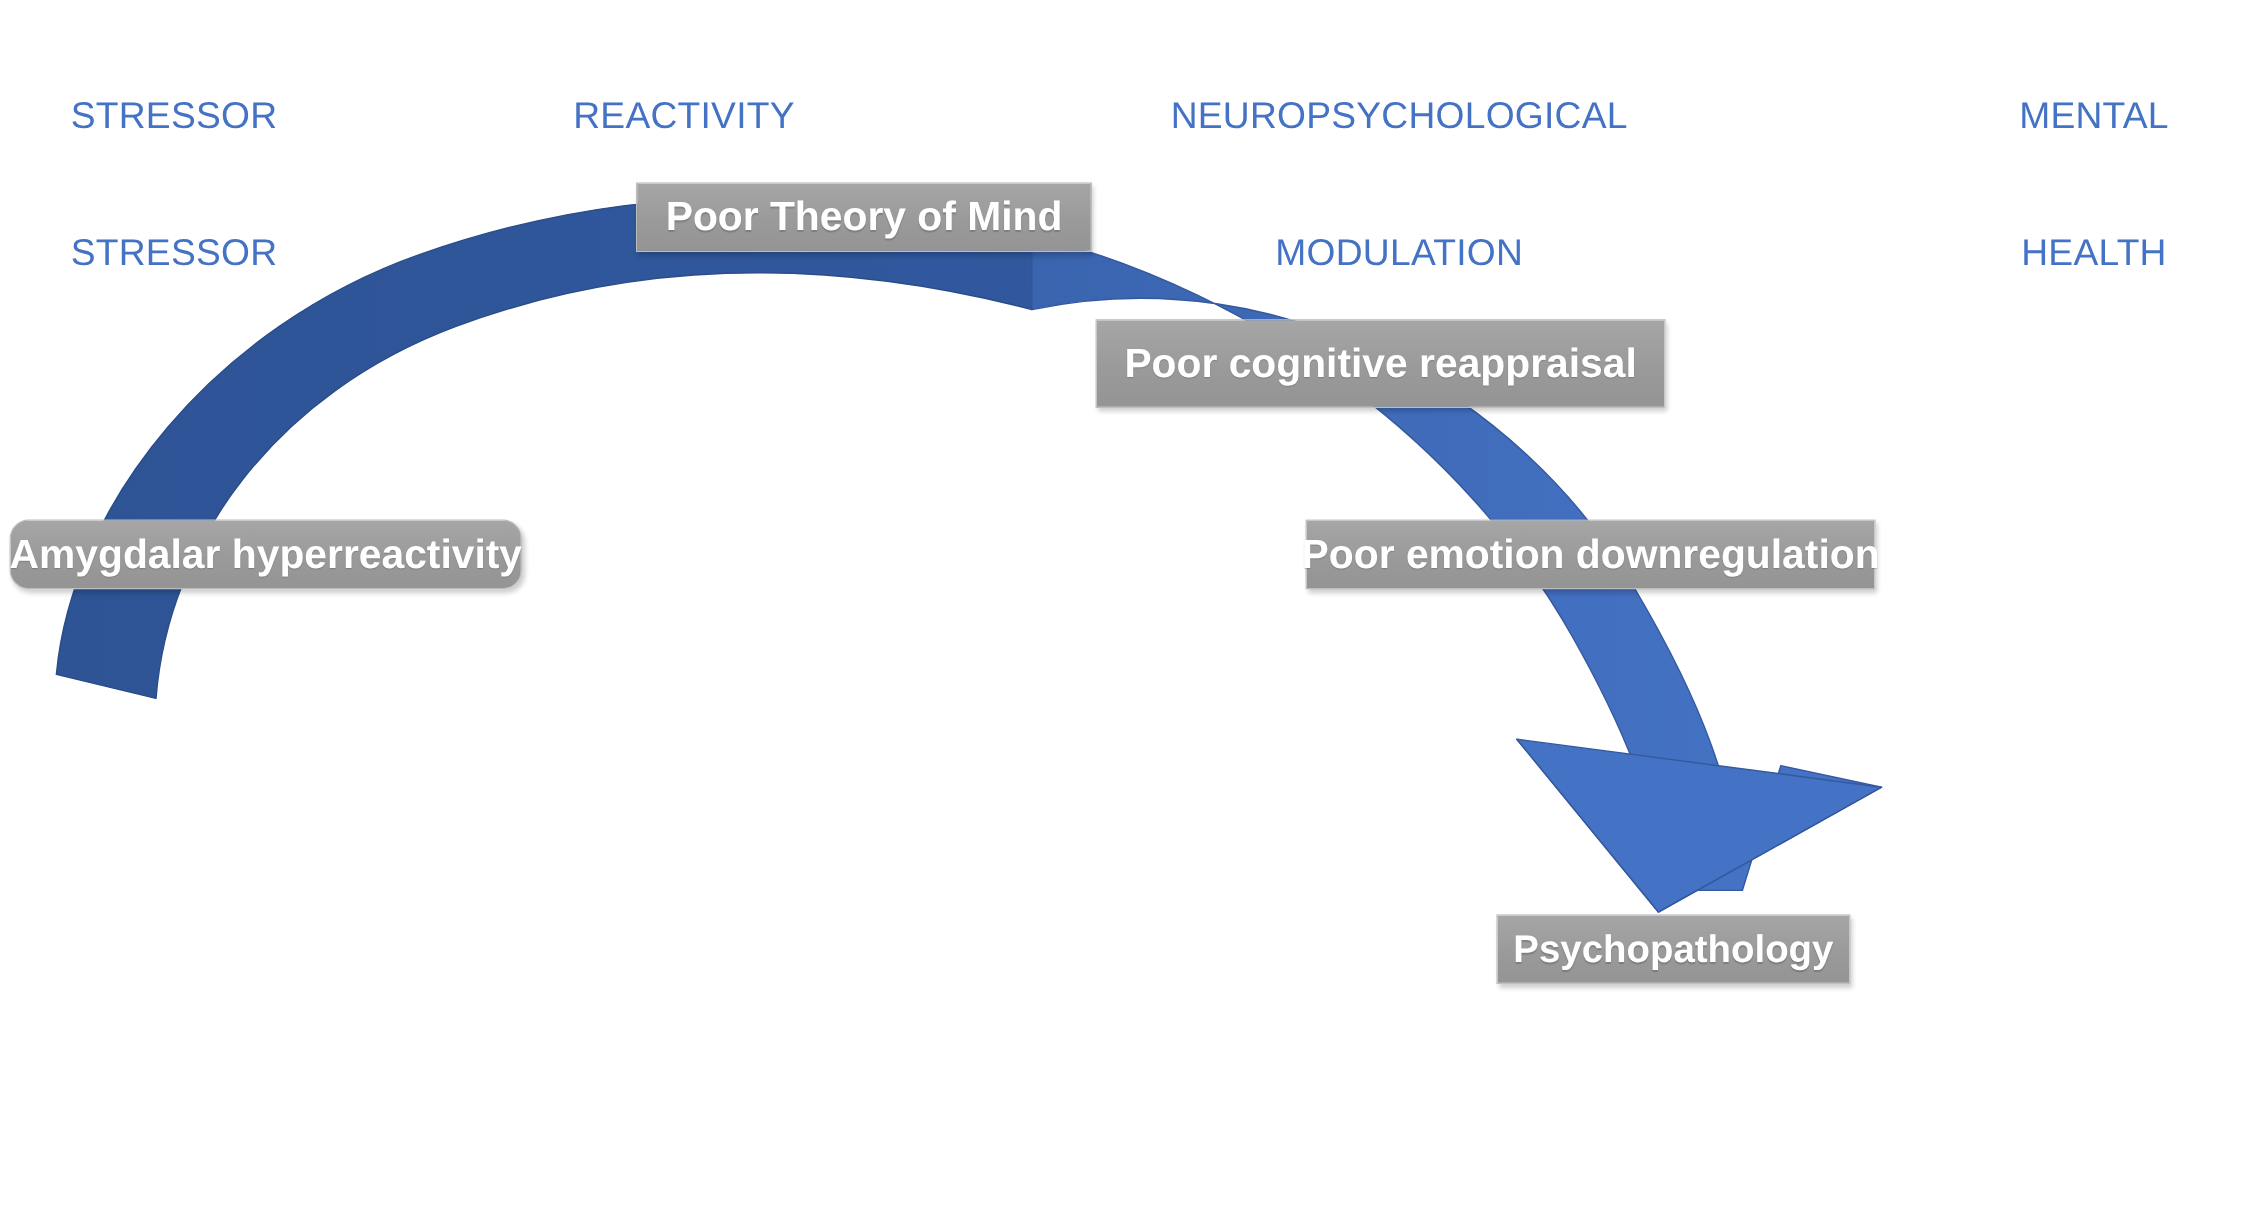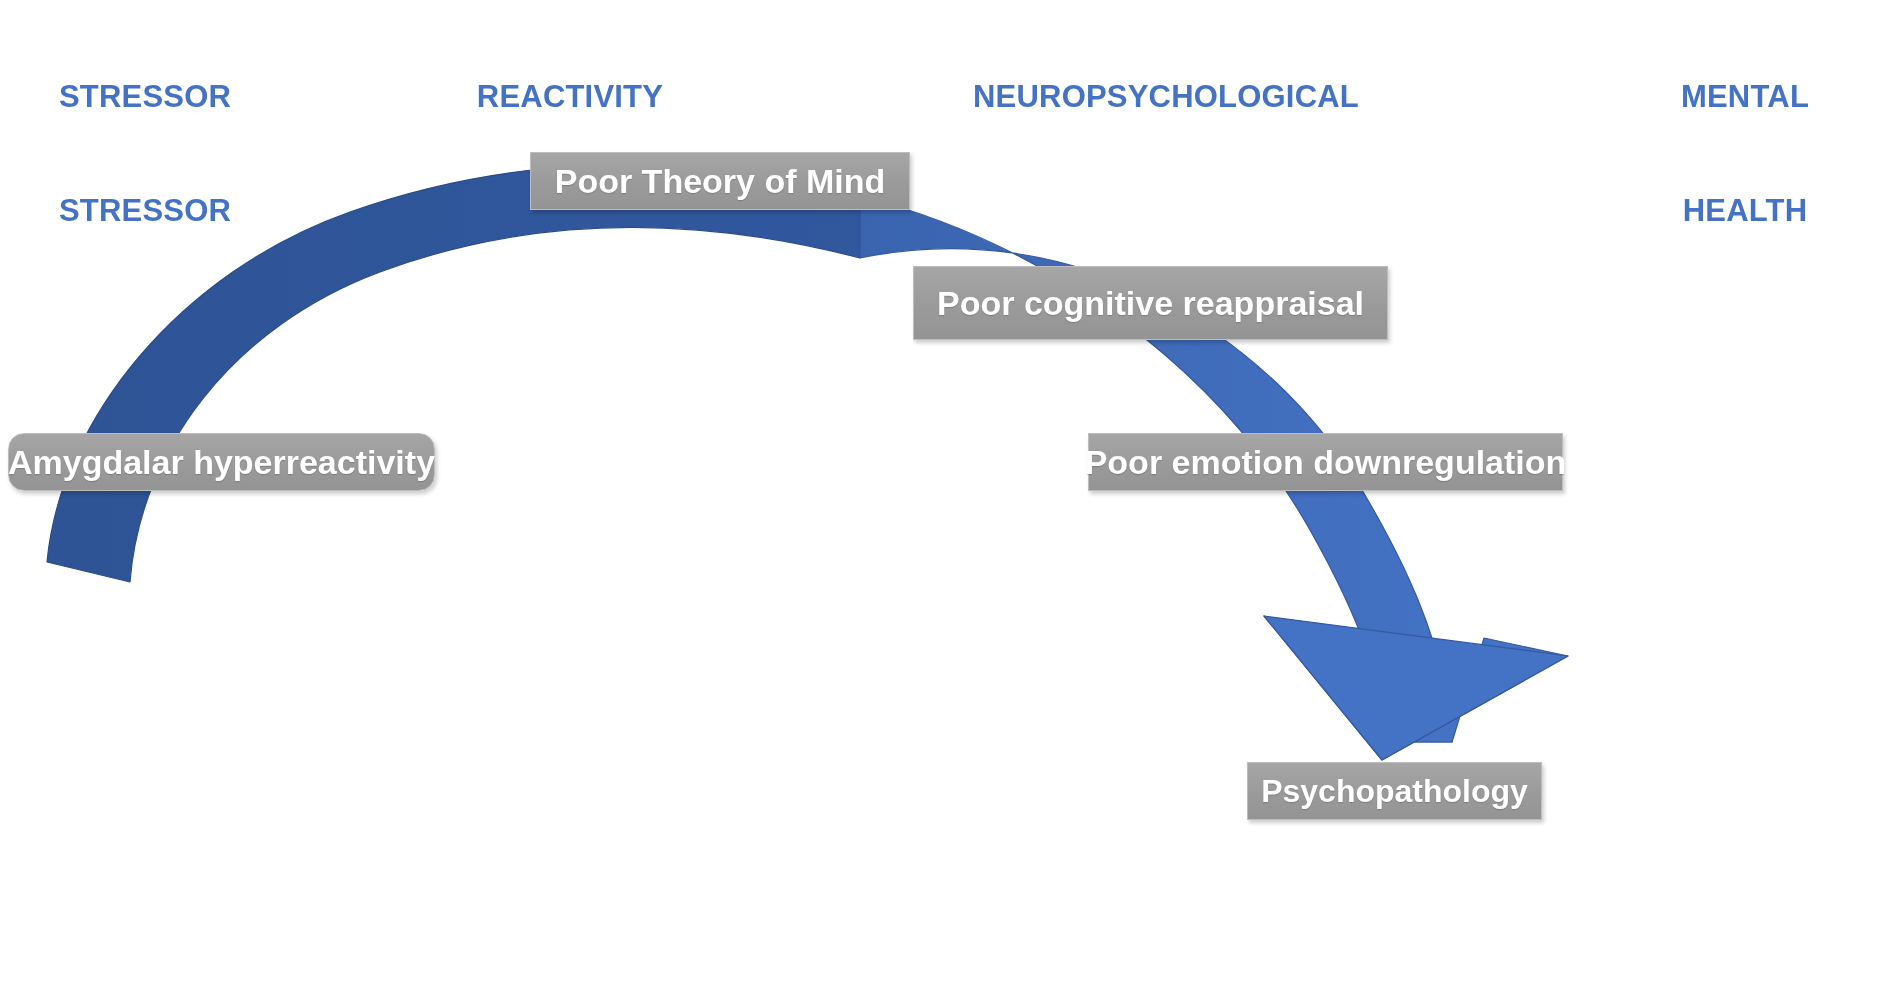--- a/index.html
+++ b/index.html
@@ -27,21 +27,21 @@
     position: absolute;
     text-align: center;
     color: #4472C4;
     font-family: "Liberation Sans", sans-serif;
     font-size: 31px;
     line-height: 38px;
     font-weight: 400;
     letter-spacing: 0.2px;
     white-space: pre;
   }
-  .col-header .ln { display: block; font-weight: bold; }
+  .col-header .ln { display: block; }
 
   #hdr-stressor      { left: 0px;    top: 2px;  width: 290px; }
   #hdr-neurocog      { left: 390px;  top: 2px;  width: 360px; }
   #hdr-neuropsych    { left: 860px;  top: 2px;  width: 612px; }
   #hdr-mental        { left: 1600px; top: 2px;  width: 290px; }
 
   
   #arrow-layer {
     position: absolute;
     left: 0; top: 0;
@@ -104,20 +104,21 @@
     <span class="ln">STRESSOR</span>
     <span class="ln">STRESSOR</span>
   </div>
 
   <div class="col-header" id="hdr-neurocog">
     <span class="ln">REACTIVITY</span>
   </div>
 
   <div class="col-header" id="hdr-neuropsych">
     <span class="ln">NEUROPSYCHOLOGICAL</span>
+    <span class="ln">MODULATION</span>
   </div>
 
   <div class="col-header" id="hdr-mental">
     <span class="ln">MENTAL</span>
     <span class="ln">HEALTH</span>
   </div>
 
   <svg id="arrow-layer" viewBox="0 0 1890 1006" width="1890" height="1006" aria-hidden="true">
     <defs>
       <linearGradient id="arcGradLeft" x1="0" y1="0" x2="1" y2="0">

